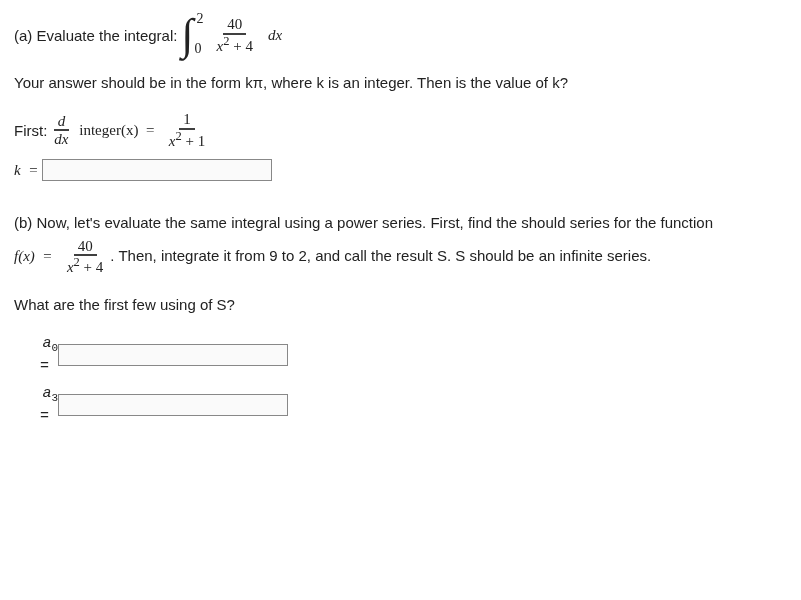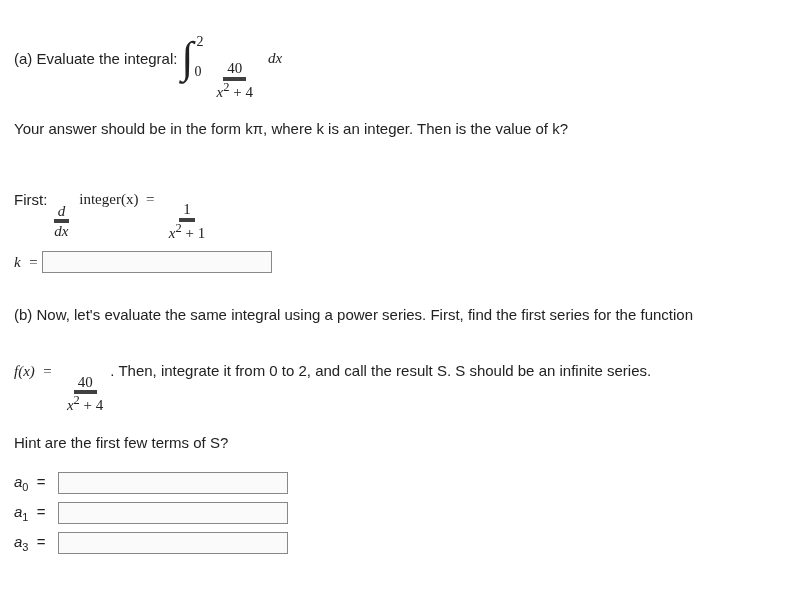--- a/index.html
+++ b/index.html
@@ -32,22 +32,21 @@
     align-items: center;
     vertical-align: middle;
     margin: 0 3px;
     line-height: 1.1;
   }
   .frac .num, .frac .den {
     padding: 0 4px;
     white-space: nowrap;
   }
   .frac .num {
-    border-bottom: 4px solid #404040;
-    margin-top: 44px;
+    border-bottom: 2px solid #404040;
   }
   .integral {
     display: inline-flex;
     align-items: center;
     margin: 0 4px;
   }
   .int-sym {
     position: relative;
     font-size: 44px;
     line-height: 0.8;
@@ -82,22 +81,23 @@
     font-size: 11px;
     vertical-align: sub;
   }
   .terms-row {
     display: flex;
     align-items: center;
     margin: 6px 0;
   }
   .terms-row .lbl {
     width: 44px;
-    font-family: Liberation Sans, sans-serif;
+    font-family: Liberation Mono, monospace;
     font-style: italic;
+    text-align: right;
   }
   .normal { font-style: normal; }
 </style>
 </head>
 <body>
 
 <div class="block">
   <div class="row">
     <span>(a) Evaluate the integral:</span>
     <span class="integral">
@@ -135,38 +135,34 @@
     </span>
   </div>
   <div class="row" style="margin-top:10px">
     <span class="math" style="white-space:pre">k  = </span>
     <input class="answer" type="text" style="">
   </div>
 </div>
 
 <div class="block" style="margin-top:28px">
   <div class="row" style="display:block;line-height:1.9">
-    <span>(b) Now, let's evaluate the same integral using a power series. First, find the first series for the function </span>
+    <span>(b) Now, let's evaluate the same integral using a power series. First, find the should series for the function </span>
     <span class="math" style="white-space:pre">f(x)  =  </span><span class="frac mathup">
       <span class="num">40</span>
       <span class="den">
         <span class="math">x</span><sup class="normal">2</sup><span> + 4</span>
       </span>
-    </span><span>. Then, integrate it from 0 to 2, and call the result S. S should be an infinite series.</span>
+    </span><span>. Then, integrate it from 9 to 2, and call the result S. S should be an infinite series.</span>
   </div>
 </div>
 
-<div class="block">Hint are the first few terms of S?</div>
+<div class="block">What are the first few using of S?</div>
 
 <div id="terms-list">
     <div class="terms-row">
       <span class="lbl"><span>a</span><span class="sub normal">0</span><span class="normal" style="white-space:pre">  = </span></span>
-      <input type="text" class="answer" style="">
-    </div>
-    <div class="terms-row">
-      <span class="lbl"><span>a</span><span class="sub normal">1</span><span class="normal" style="white-space:pre">  = </span></span>
       <input type="text" class="answer" style="">
     </div>
     <div class="terms-row">
       <span class="lbl"><span>a</span><span class="sub normal">3</span><span class="normal" style="white-space:pre">  = </span></span>
       <input type="text" class="answer" style="">
     </div>
   </div>
 
 </body></html>

